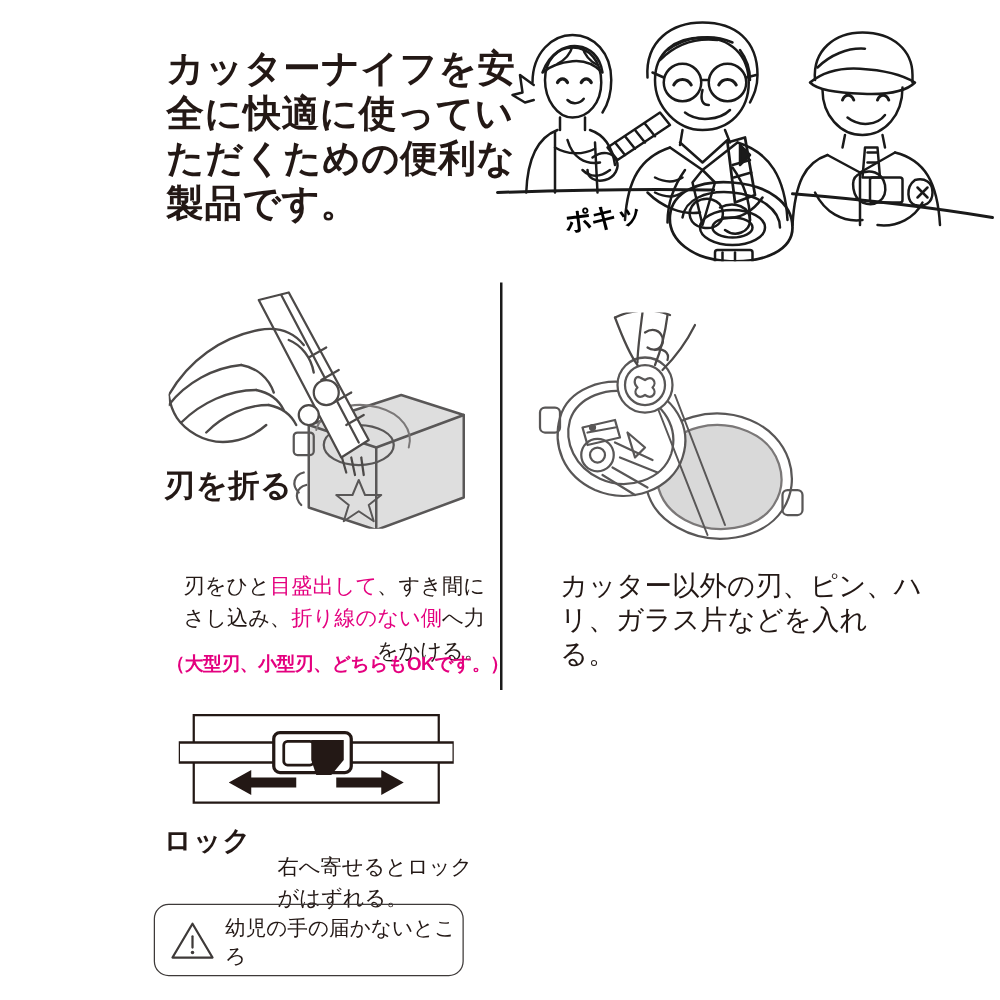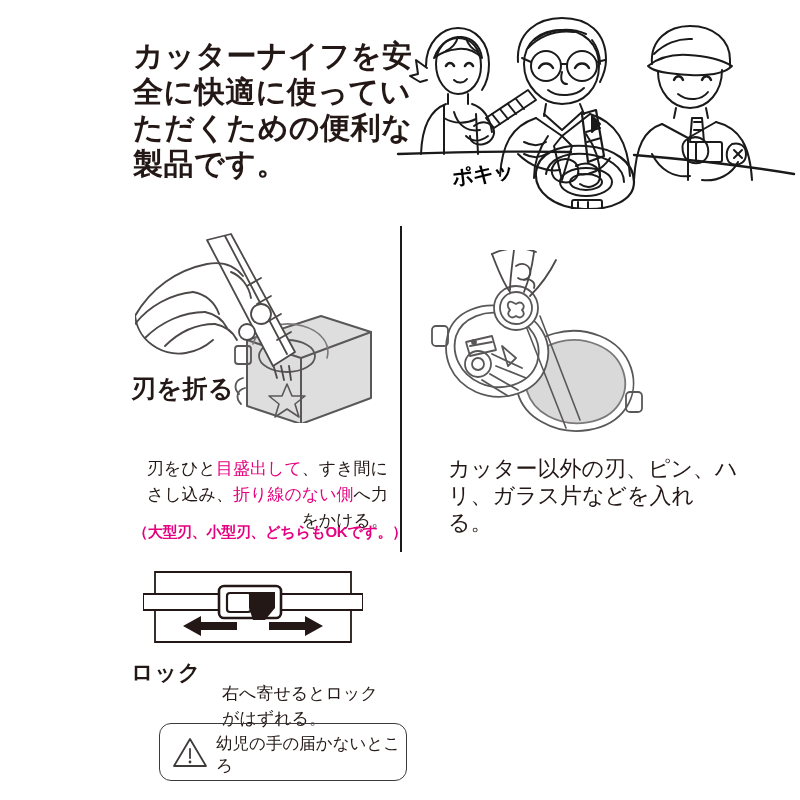--- a/index.html
+++ b/index.html
@@ -144,21 +144,20 @@
 
   
   #warning-box {
     left: 123px;
     top: 723px;
     width: 248px;
     height: 58px;
     border: 1.6px solid #3e3a39;
     border-radius: 12px;
     box-sizing: border-box;
-    margin-left: 36px;
   }
   #warning-icon {
     position: absolute;
     left: 12px;
     top: 12px;
     width: 36px;
     height: 33px;
   }
   #warning-text {
     position: absolute;

